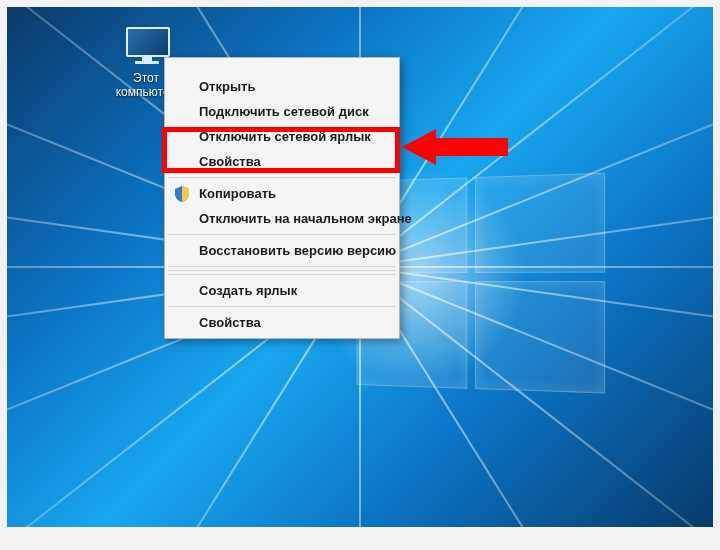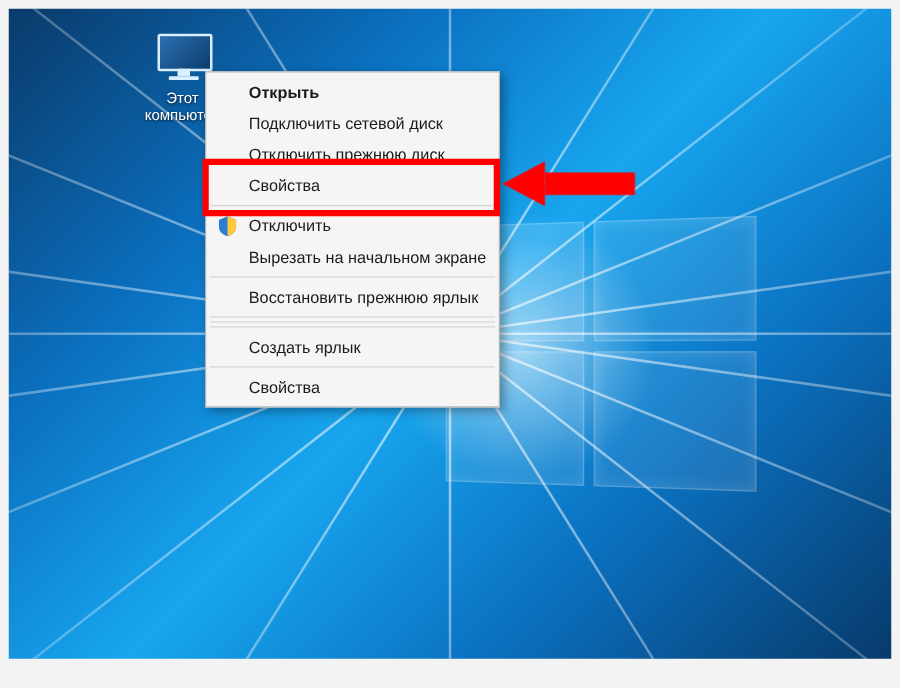--- a/index.html
+++ b/index.html
@@ -28,22 +28,22 @@
   .monitor{position:absolute;left:3px;top:0;width:40px;height:26px;border:2px solid #dbeeff;border-radius:2px;background:linear-gradient(135deg,#2a6fb0,#0c3d6c);}
   .stand{position:absolute;left:19px;top:28px;width:10px;height:6px;background:#dbeeff;}
   .base{position:absolute;left:12px;top:34px;width:24px;height:3px;background:#dbeeff;border-radius:1px;}
 
   
   .menu{
     position:absolute;left:157px;top:50px;width:230px;
     background:#f5f5f5;border:1px solid #b7b7b7;box-shadow:3px 3px 8px rgba(0,0,0,0.35);
     font-size:13px;color:#1b1b1b;padding:3px 2px;
   }
-  .mi{position:relative;height:25px;line-height:25px;padding:0 26px 0 32px;white-space:nowrap;cursor:default;}
-  .mi.bold{font-weight:600;}
+  .mi{position:relative;height:25px;line-height:25px;padding:0 26px 0 32px;white-space:nowrap;cursor:default;font-weight:bold;}
+  .mi.bold{font-weight:600;margin-top:13px;}
   .mi .shield{position:absolute;left:8px;top:4px;width:14px;height:16px;}
   .sep{height:0;border-top:1px solid #d6d6d6;margin:3px 1px;}
   .chev{position:absolute;right:10px;top:7px;width:10px;height:10px;color:#4a4a4a;font-size:14px;line-height:10px;}
 
   
   .hlbox{position:absolute;border:5px solid #ff0000;pointer-events:none;}
 
   
   .arrow{position:absolute;pointer-events:none;}
   .arrow .shaft{position:absolute;background:#ff0000;}
@@ -79,35 +79,35 @@
       <div class="monitor"></div>
           <div class="stand"></div>
           <div class="base"></div>
     </div>
     <div>Этот компьютер</div>
   </div>
 
   <div class="menu">
     <div class="mi bold"><span>Открыть</span></div>
     <div class="mi"><span>Подключить сетевой диск</span></div>
-    <div class="mi"><span>Отключить прежнюю диск</span></div>
+    <div class="mi"><span>Отключить сетевой ярлык</span></div>
     <div class="mi"><span>Свойства</span></div>
     <div class="sep"></div>
     <div class="mi">
       <span class="shield">
         <svg viewBox="0 0 14 16">
               <path d="M7 0 L14 3 V8 C14 12 11 15 7 16 C3 15 0 12 0 8 V3 Z" fill="#2b7cd3"></path>
               <path d="M7 0 L14 3 V8 C14 12 11 15 7 16 V0 Z" fill="#ffc83d"></path>
             </svg>
       </span>
-      <span>Отключить</span>
+      <span>Копировать</span>
     </div>
-    <div class="mi"><span>Вырезать на начальном экране</span></div>
+    <div class="mi"><span>Отключить на начальном экране</span></div>
     <div class="sep"></div>
-    <div class="mi"><span>Восстановить прежнюю ярлык</span></div>
+    <div class="mi"><span>Восстановить версию версию</span></div>
     <div class="sep"></div>
     <div class="sep"></div>
     <div class="sep"></div>
     <div class="mi"><span>Создать ярлык</span></div>
     <div class="sep"></div>
     <div class="mi"><span>Свойства</span></div>
   </div>
 
   <div class="hlbox" style="left:155px;top:120px;width:228px;height:36px;"></div>
 

